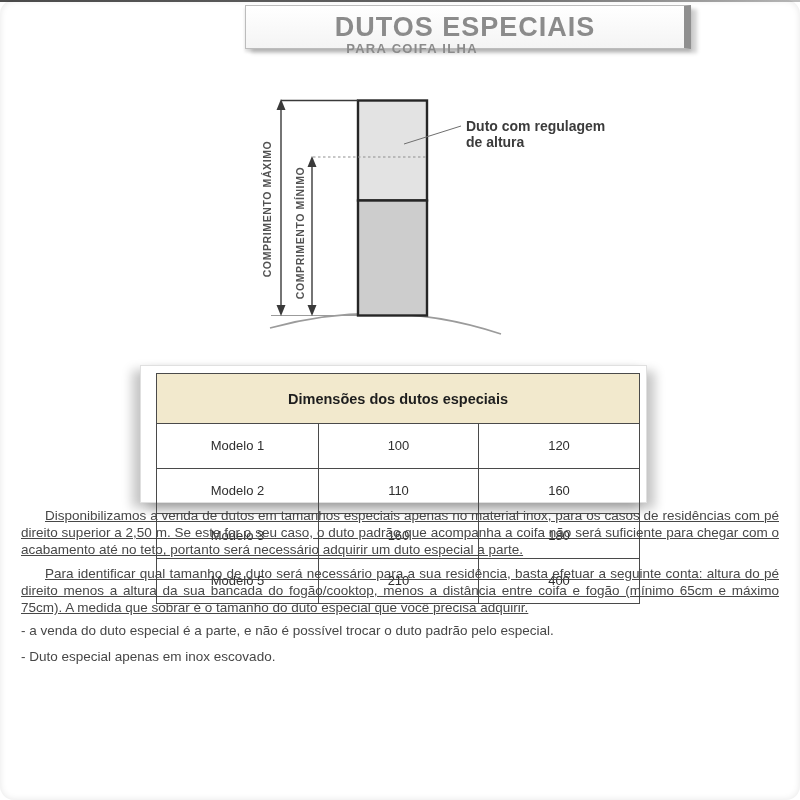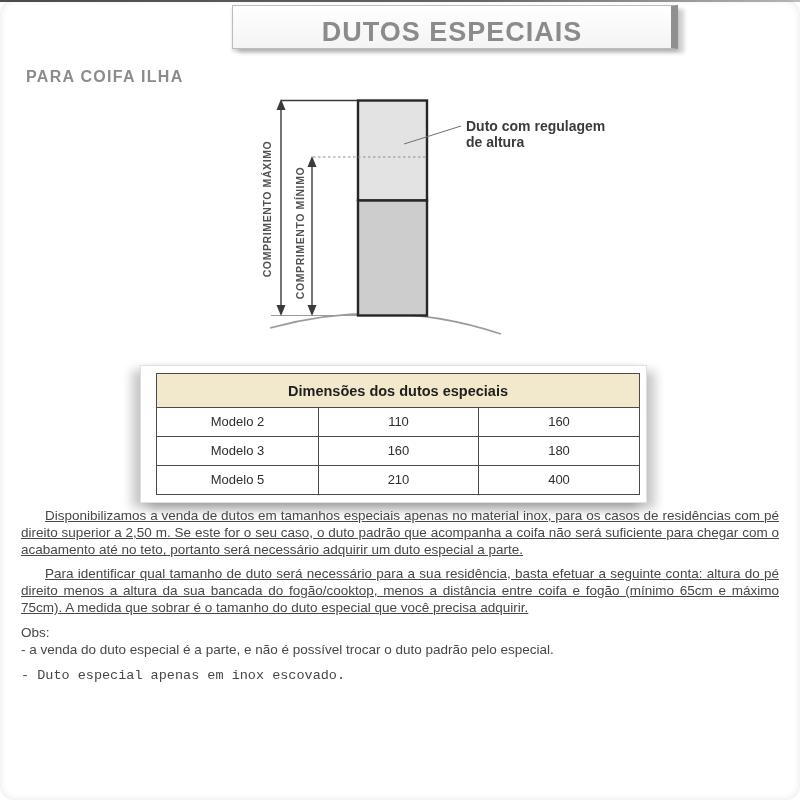--- a/index.html
+++ b/index.html
@@ -10,33 +10,33 @@
   .top-edge{
     position:absolute;top:0;left:0;width:100%;height:2px;
     background:linear-gradient(to right,#4e4e4e 0%,#6b6b6b 60%,#bdbdbd 100%);
   }
   .page-frame{
     position:absolute;inset:0;border-radius:14px;pointer-events:none;
     box-shadow:inset 0 0 7px rgba(0,0,0,0.10);
   }
   
   .title-box{
-    position:absolute;left:232px;top:5px;width:438px;height:42px;
+    position:absolute;left:245px;top:5px;width:438px;height:42px;
     background:linear-gradient(#ffffff,#f4f4f4);
     border:1px solid #bcbcbc;
     border-right:7px solid #8f8f8f;
     box-shadow:0 3px 3px rgba(0,0,0,0.14), 6px 4px 4px rgba(0,0,0,0.18);
-    display:flex;align-items:flex-end;justify-content:center;
+    display:flex;align-items:center;justify-content:center;
   }
   .title-box span{
     font-size:27px;font-weight:bold;color:var(--title_gray);letter-spacing:1px;
   }
   .subtitle{
-    position:absolute;top:68px;left:26px;width:772px;
-    font-size:16px;font-weight:bold;color:var(--title_gray);letter-spacing:1.3px;
+    position:absolute;top:41px;left:26px;width:772px;text-align:center;
+    font-size:13px;font-weight:bold;color:var(--title_gray);letter-spacing:1.3px;
   }
   
   .diagram{position:absolute;left:250px;top:90px;}
   .diagram .dim{stroke:#3a3a3a;stroke-width:1.4;}
   .diagram polygon{fill:#3a3a3a;}
   .diagram .thin{stroke:#9b9b9b;stroke-width:1;}
   .diagram .dotted{stroke:#8f8f8f;stroke-width:1;stroke-dasharray:2.5,2.5;}
   .diagram .duct-upper{fill:var(--duct_upper);stroke:#262626;stroke-width:2.4;}
   .diagram .duct-lower{fill:var(--duct_lower);stroke:#262626;stroke-width:2.4;}
   .diagram .hood-arc{fill:none;stroke:#9b9b9b;stroke-width:1.6;}
@@ -51,21 +51,21 @@
   
   .table-card{
     position:absolute;left:140px;top:365px;width:505px;height:136px;
     background:#ffffff;border:1px solid #e0e0e0;
     box-shadow:-8px 5px 10px rgba(0,0,0,0.22), 8px 6px 10px rgba(0,0,0,0.22);
   }
   .dim-table{
     border-collapse:collapse;width:483px;margin:7px auto 0 15px;table-layout:fixed;
   }
   .dim-table th,.dim-table td{
-    border:1px solid #4a4a4a;text-align:center;padding:7px;
+    border:1px solid #4a4a4a;text-align:center;padding:15px;
   }
   .dim-table .t-title{
     background:var(--table_header_bg);font-size:14.5px;font-weight:bold;color:#1e1e1e;height:19px;
   }
   .dim-table .col-h{
     background:var(--table_header_bg);font-size:11.5px;font-weight:bold;color:#2a2a2a;height:16px;
   }
   .dim-table .blank{background:#ffffff;}
   .dim-table td{font-size:13px;color:#2e2e2e;height:14px;line-height:14px;}
   
@@ -74,21 +74,21 @@
     text-align:center;font-size:14px;line-height:18px;font-weight:bold;color:#2d2d2d;
     margin:0 0 4px 0;
   }
   .para{
     font-size:13.5px;line-height:17.2px;text-align:justify;text-indent:24px;
     margin:0 0 6px 0;
     text-decoration:underline;
   }
   .obs-h{font-size:13.5px;line-height:17px;margin-top:8px;}
   .obs-item{font-size:13.5px;line-height:17px;}
-  .obs-item-2{margin-top:9px;font-family:Liberation Mono, monospace;}
+  .obs-item-2{margin-top:9px;}
 </style>
 </head>
 <body>
 
 <div class="top-edge"></div>
 <div class="page-frame"></div>
 
 <div class="title-box">
   <span>DUTOS ESPECIAIS</span>
 </div>
@@ -125,20 +125,25 @@
         <col style="width:160px">
         <col style="width:161px">
       </colgroup>
     <thead>
       <tr>
         <th class="t-title" colspan="3">Dimensões dos dutos especiais</th>
       </tr>
     </thead>
     <tbody>
       <tr>
+        <td>Modelo 1</td>
+        <td>100</td>
+        <td>120</td>
+      </tr>
+      <tr>
         <td>Modelo 2</td>
         <td>110</td>
         <td>160</td>
       </tr>
       <tr>
         <td>Modelo 3</td>
         <td>160</td>
         <td>180</td>
       </tr>
       <tr>
@@ -146,16 +151,15 @@
         <td>210</td>
         <td>400</td>
       </tr>
     </tbody>
   </table>
 </div>
 
 <div class="textblock">
   <p class="para">Disponibilizamos a venda de dutos em tamanhos especiais apenas no material inox, para os casos de residências com pé direito superior a 2,50 m. Se este for o seu caso, o duto padrão que acompanha a coifa não será suficiente para chegar com o acabamento até no teto, portanto será necessário adquirir um duto especial a parte.</p>
   <p class="para">Para identificar qual tamanho de duto será necessário para a sua residência, basta efetuar a seguinte conta: altura do pé direito menos a altura da sua bancada do fogão/cooktop, menos a distância entre coifa e fogão (mínimo 65cm e máximo 75cm). A medida que sobrar é o tamanho do duto especial que você precisa adquirir.</p>
-  <div class="obs-h">Obs:</div>
   <div class="obs-item">- a venda do duto especial é a parte, e não é possível trocar o duto padrão pelo especial.</div>
   <div class="obs-item obs-item-2">- Duto especial apenas em inox escovado.</div>
 </div>
 
 </body></html>

